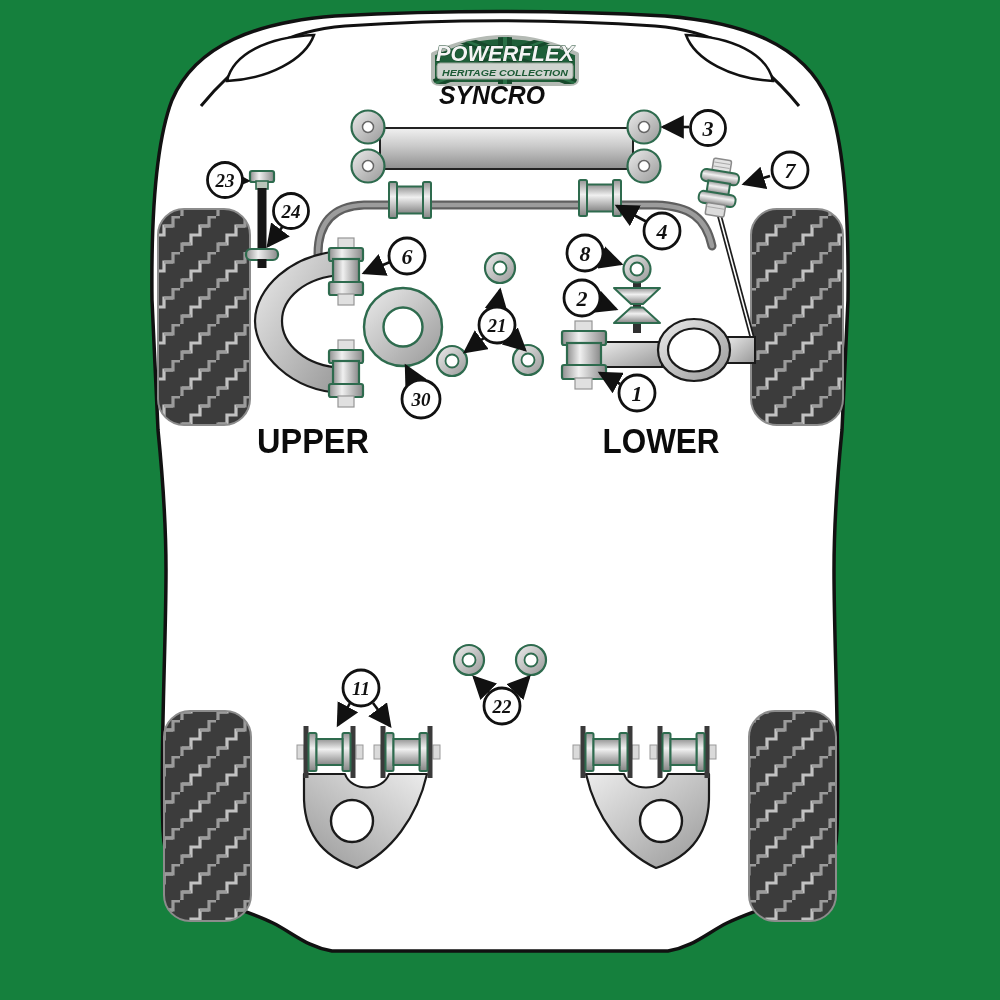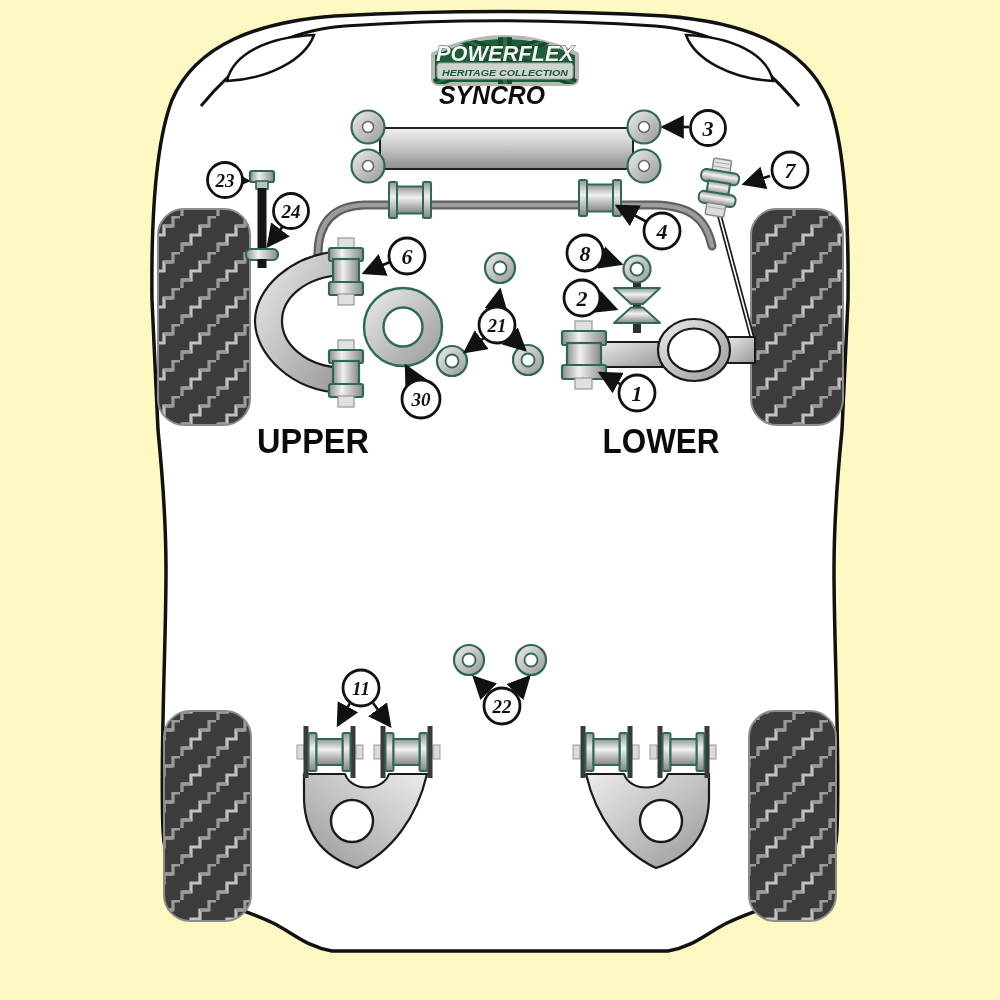--- a/index.html
+++ b/index.html
@@ -1,16 +1,16 @@
 <!DOCTYPE html>
 <html><head>
 <meta charset="utf-8">
 <style>
   html,body { margin:0; padding:0; background:#ffffff; }
-  .canvas { position:relative; width:1000px; height:1000px; background:#fef9c3; overflow:hidden;
+  .canvas { position:relative; width:1000px; height:1000px; background:#15803d; overflow:hidden;
             font-family:"Liberation Sans", sans-serif; }
   svg { position:absolute; inset:0; }
   .co  { font: italic 700 22px "Liberation Serif", serif; text-anchor:middle; fill:#111; }
   .co2 { font: italic 700 19px "Liberation Serif", serif; text-anchor:middle; fill:#111; }
   .lbl { font: 700 35px "Liberation Sans", sans-serif; fill:#0b0b0b; text-anchor:middle; }
   .brand { font: italic 900 21.5px "Liberation Sans", sans-serif; fill:#f4f4f4;
            stroke:#0e3b21; stroke-width:.8px; paint-order:stroke; text-anchor:middle; }
   .heritage { font: italic 700 9.5px "Liberation Sans", sans-serif; fill:#1c5a35; text-anchor:middle; }
   .model { font: italic 900 25px "Liberation Sans", sans-serif; fill:#0d0d0d; text-anchor:middle; }
   .arrow { stroke:#111; stroke-width:2.6; fill:none; }

